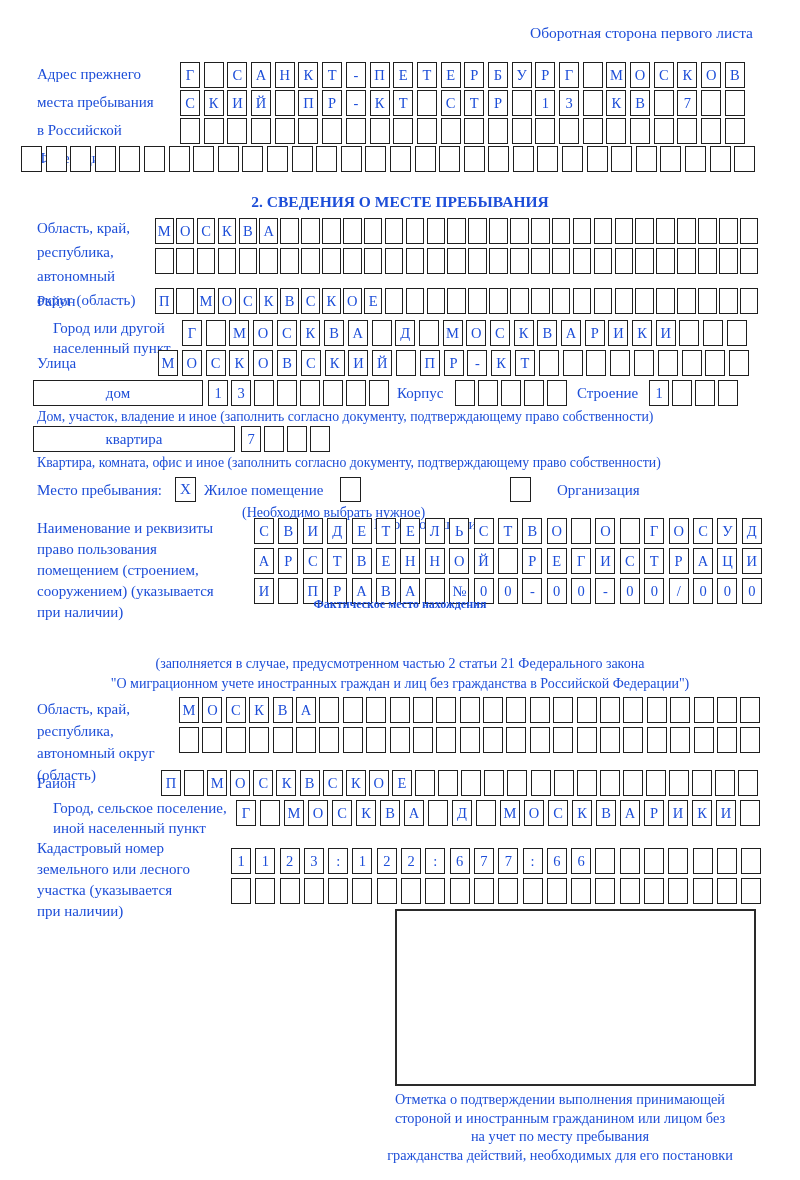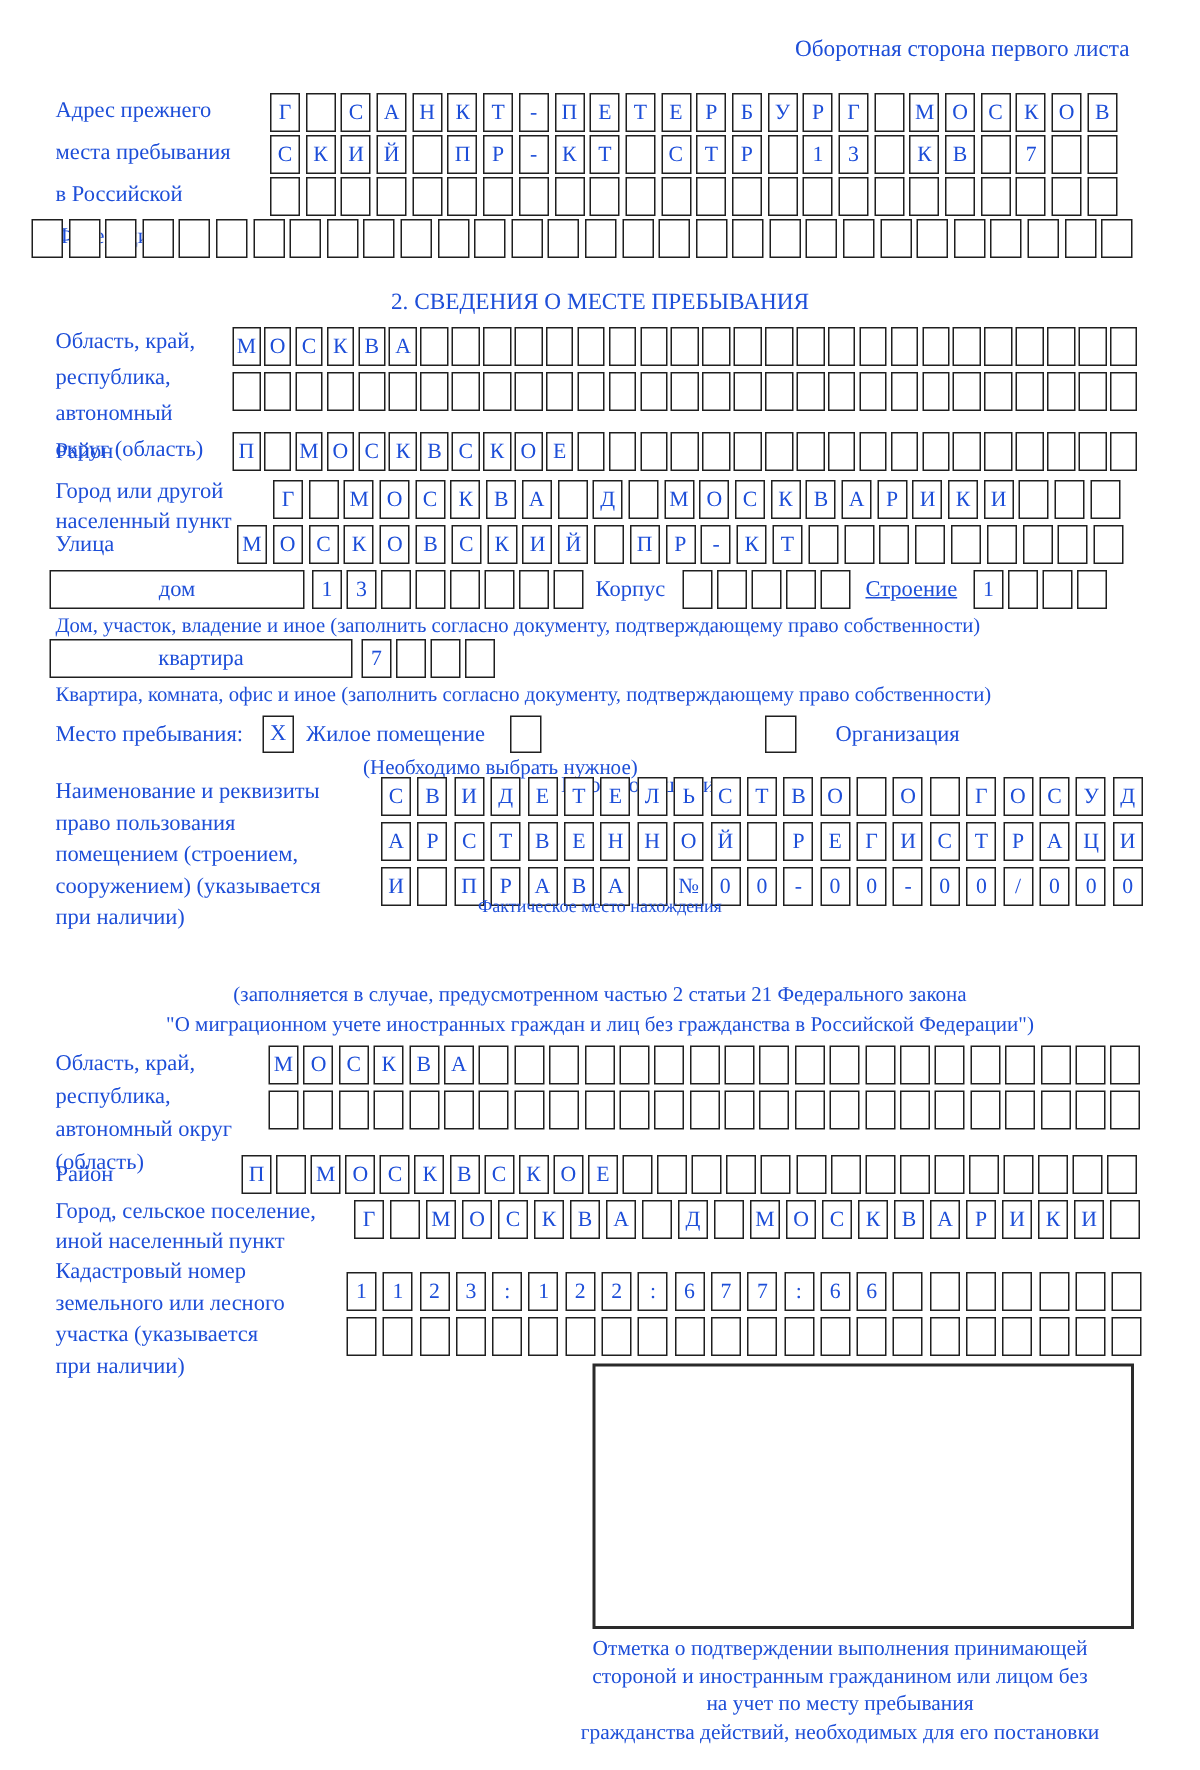--- a/index.html
+++ b/index.html
@@ -16,24 +16,24 @@
     border:1.5px solid #1f1f1f; box-sizing:border-box;
     display:flex; align-items:center; justify-content:center;
     font-size:14.5px; line-height:1; background:#fff;
   }
   
   .lbl { position:absolute; font-size:15px; line-height:22px; }
   .lh28 { line-height:28px; }
   .lh24 { line-height:24px; }
   .lh22 { line-height:22px; }
   .lh21 { line-height:21px; }
-  .lh20 { line-height:20px; }
+  .lh20 { line-height:20px;margin-left:16px; }
   .note { position:absolute; font-size:14px; }
   .center { left:0; width:800px; text-align:center; }
-  .bold { font-weight:normal; }
+  .bold { font-weight:bold; }
   
   .wbox {
     position:absolute; height:26px; border:1.6px solid #1f1f1f; box-sizing:border-box;
     display:flex; align-items:center; justify-content:center; font-size:15px; background:#fff;
   }
   
   .ckbox {
     position:absolute; width:21px; height:25px; border:1.6px solid #1f1f1f; box-sizing:border-box;
     display:flex; align-items:center; justify-content:center; font-size:15px; background:#fff;
   }
@@ -346,21 +346,21 @@
       <div class="cell"></div>
     </div>
   <div class="lbl" style="left:397px; top:382px;">Корпус</div>
   <div class="cells" style="left:455px; top:380px; --w:20px; --g:3px;">
       <div class="cell"></div>
       <div class="cell"></div>
       <div class="cell"></div>
       <div class="cell"></div>
       <div class="cell"></div>
     </div>
-  <div class="lbl" style="left:577px; top:382px;text-decoration:underline;">Строение</div>
+  <div class="lbl" style="left:577px; top:382px;">Строение</div>
   <div class="cells" style="left:649px; top:380px; --w:20px; --g:3px;">
       <div class="cell">1</div>
       <div class="cell"></div>
       <div class="cell"></div>
       <div class="cell"></div>
     </div>
   <div class="note" style="left:37px; top:409px; font-size:13.8px;">Дом, участок, владение и иное (заполнить согласно документу, подтверждающему право собственности)</div>
 
   <div class="wbox" style="left:33px; top:426px; width:202px;">квартира</div>
   <div class="cells" style="left:241px; top:426px; --w:20px; --g:3px;">

